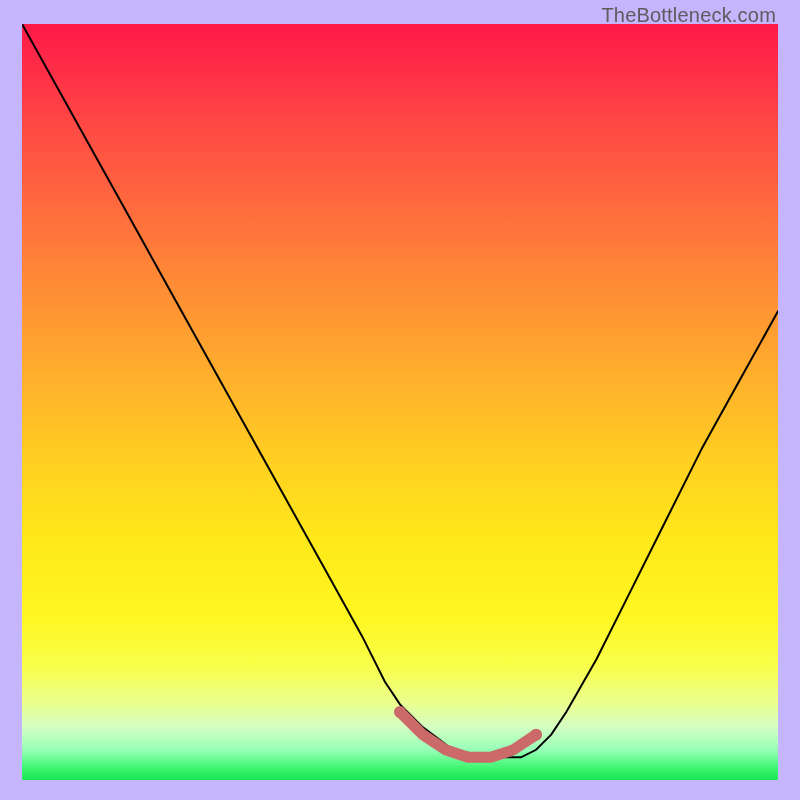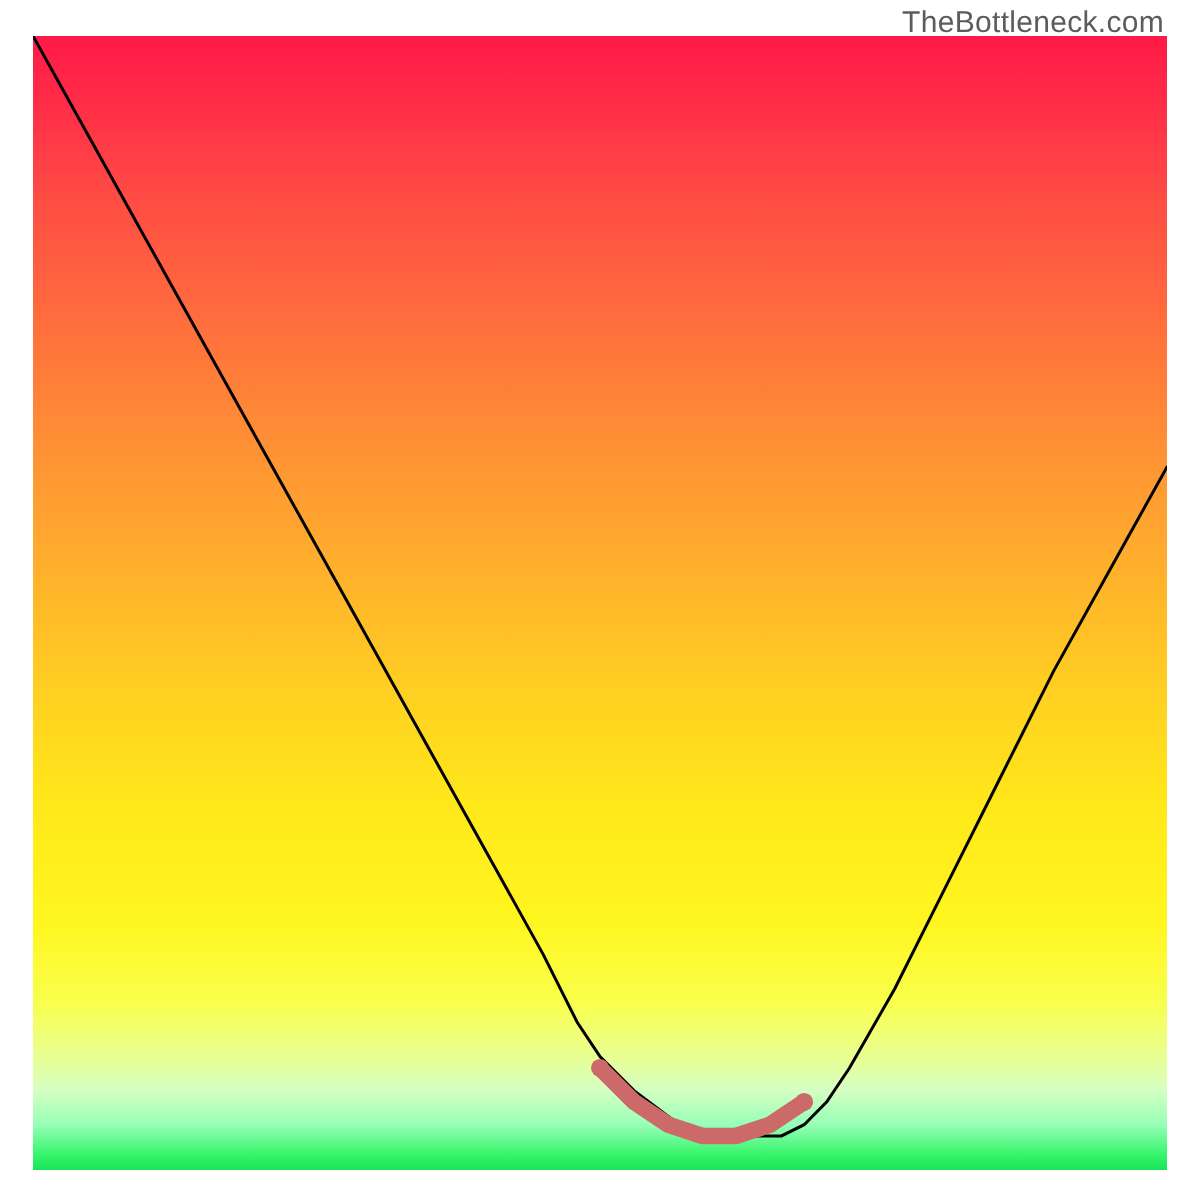--- a/index.html
+++ b/index.html
@@ -8,21 +8,21 @@
     width: 800px;
     height: 800px;
     background: #000;
     overflow: hidden;
     font-family: Arial, Helvetica, sans-serif;
   }
   .stage {
     position: relative;
     width: 800px;
     height: 800px;
-    background: #ffffff;
+    background: #c4b5fd;
   }
   .plot {
     position: absolute;
     left: 22px;
     top: 24px;
     width: 756px;
     height: 756px;
   }
   .gradient {
     position: absolute;

